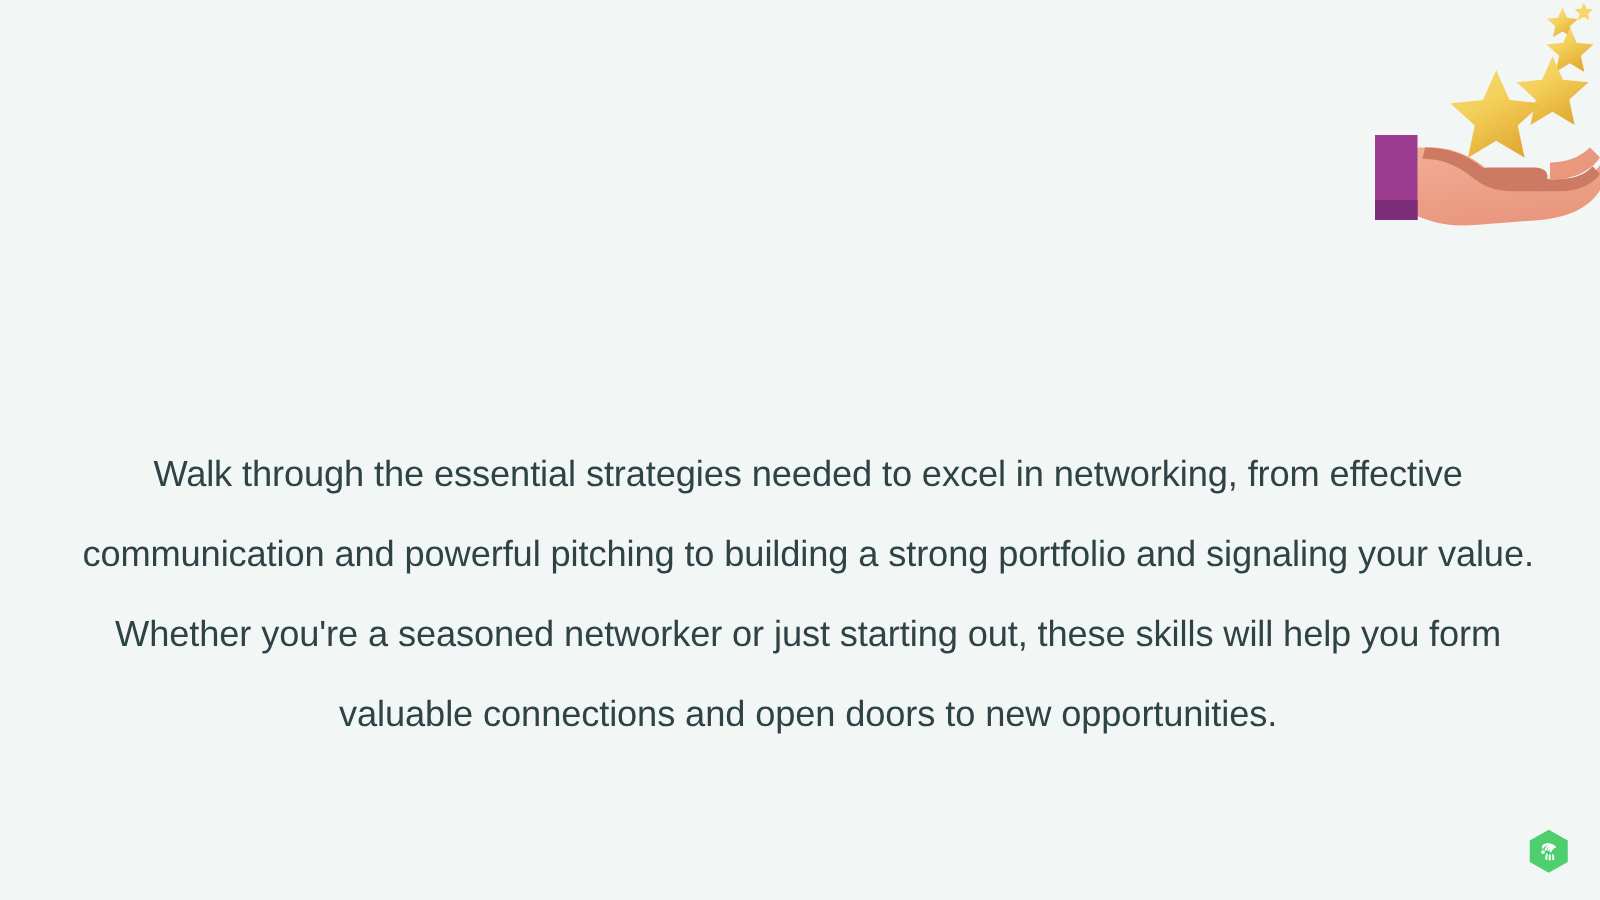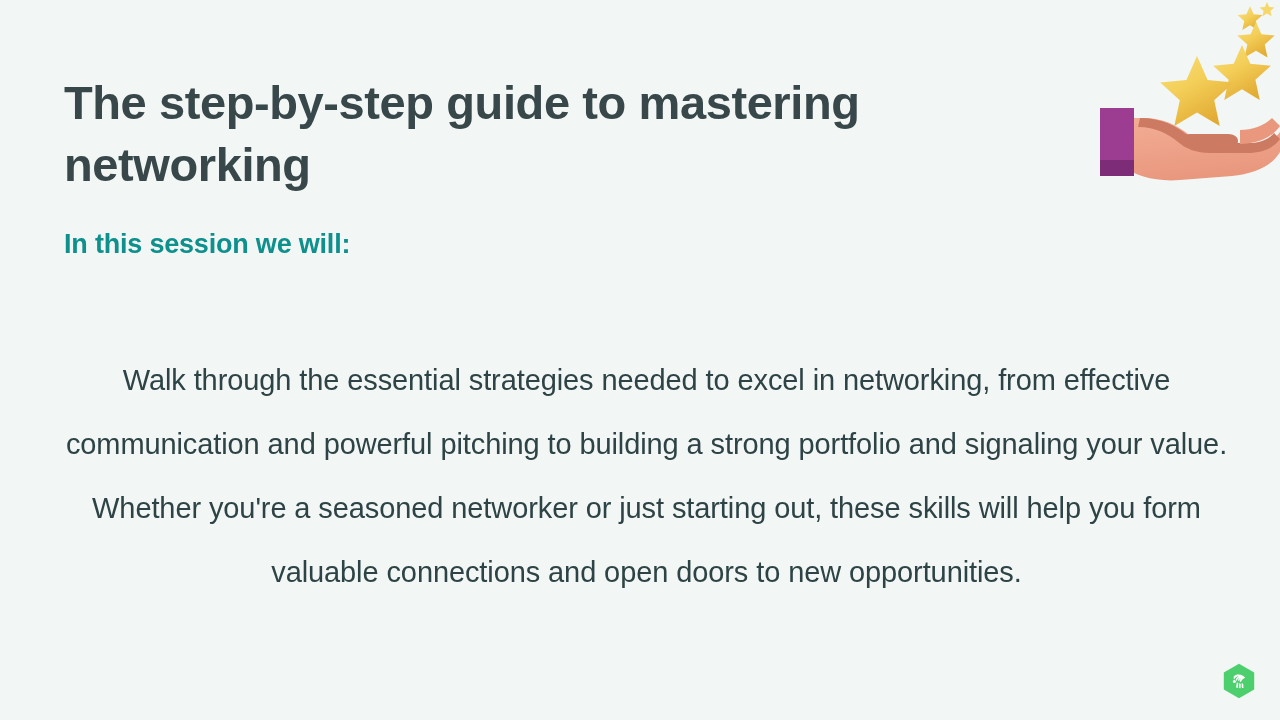--- a/index.html
+++ b/index.html
@@ -81,23 +81,21 @@
     width: 34px;
     height: 36px;
   }
   .brand-logo svg { display: block; width: 100%; height: 100%; }
 </style>
 </head>
 <body>
 
 <div class="slide">
 
-  <h1 class="title">The step-by-step guide to mastering networking</h1>
 
-  <h2 class="subtitle">In this session we will:</h2>
 
   <p class="body-text">Walk through the essential strategies needed to excel in networking, from effective communication and powerful pitching to building a strong portfolio and signaling your value. Whether you're a seasoned networker or just starting out, these skills will help you form valuable connections and open doors to new opportunities.</p>
 
   <div class="illustration">
     <svg viewBox="0 0 190 190" xmlns="http://www.w3.org/2000/svg">
       <defs>
         <linearGradient id="starGrad" x1="0" y1="0" x2="0.6" y2="1">
           <stop offset="0%" stop-color="#f7dd7a"></stop>
           <stop offset="45%" stop-color="#f4d05a"></stop>
           <stop offset="100%" stop-color="#e2ab33"></stop>

